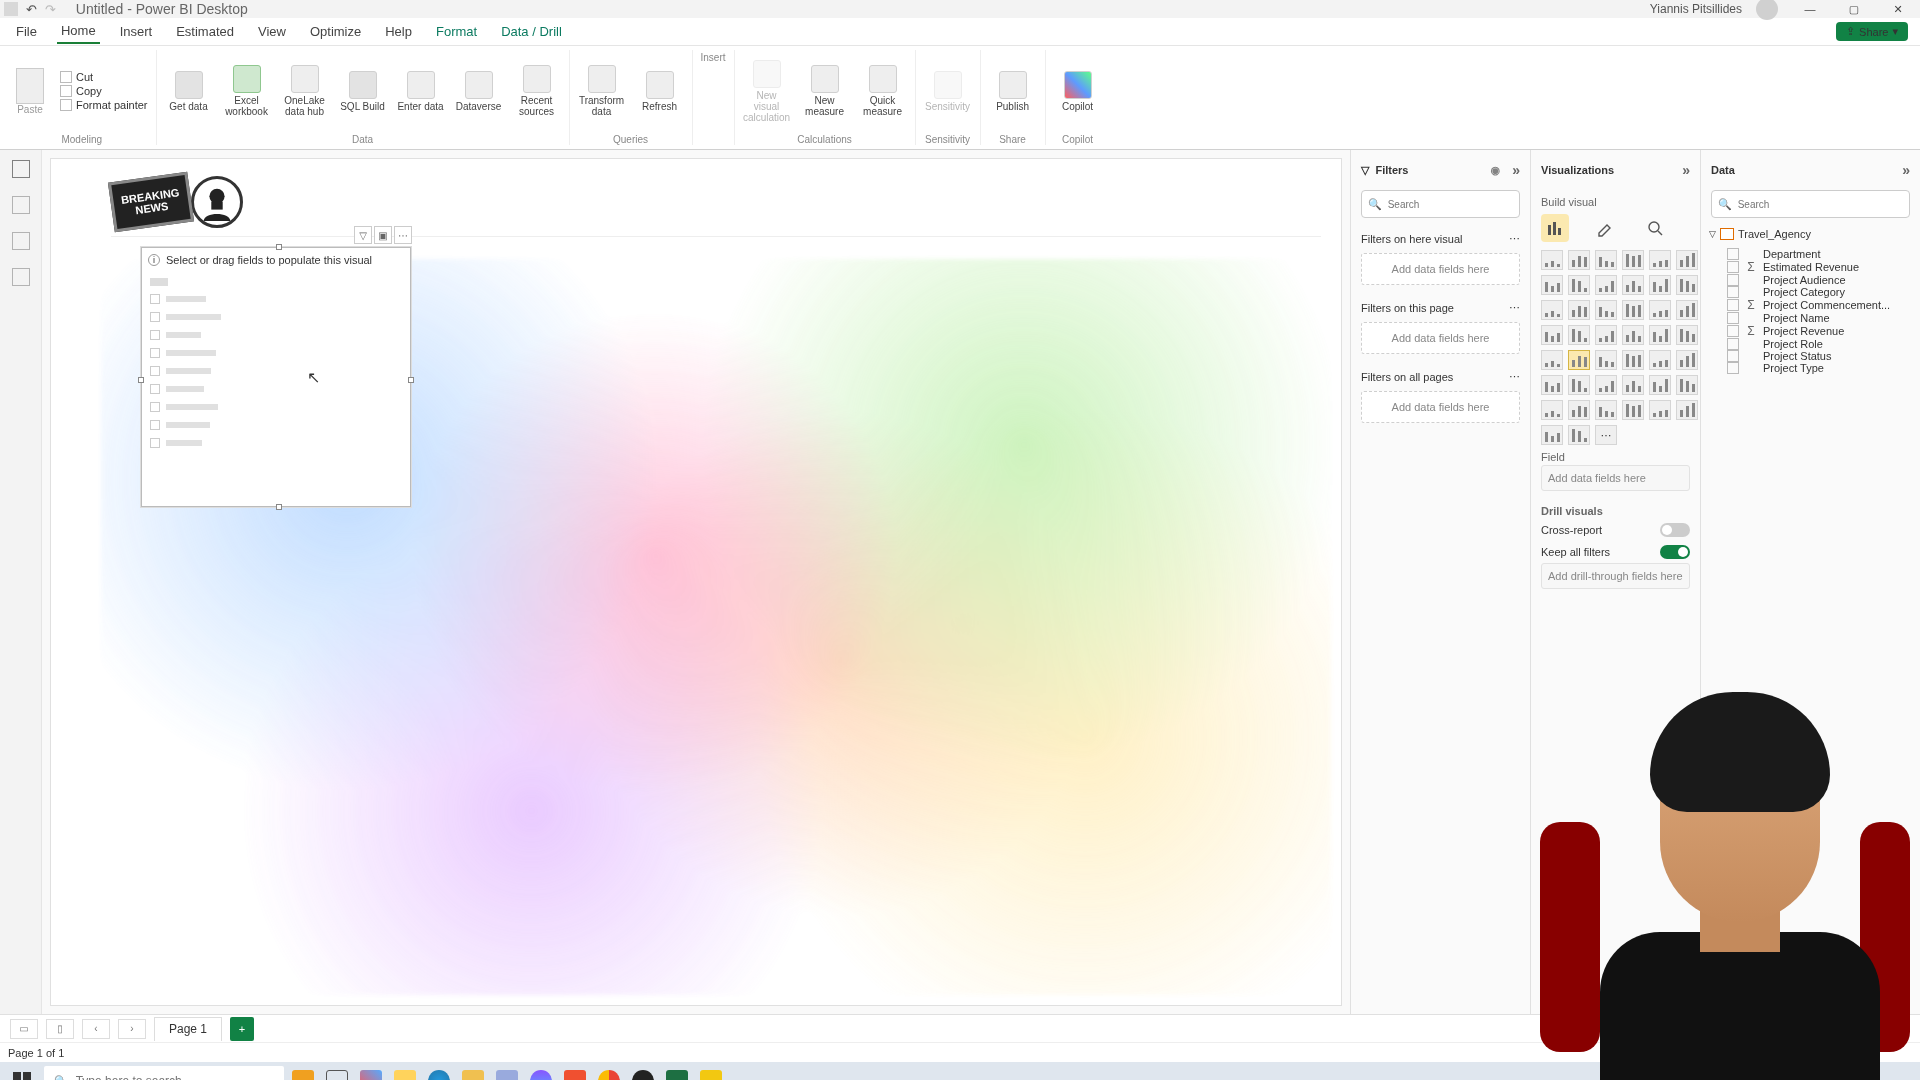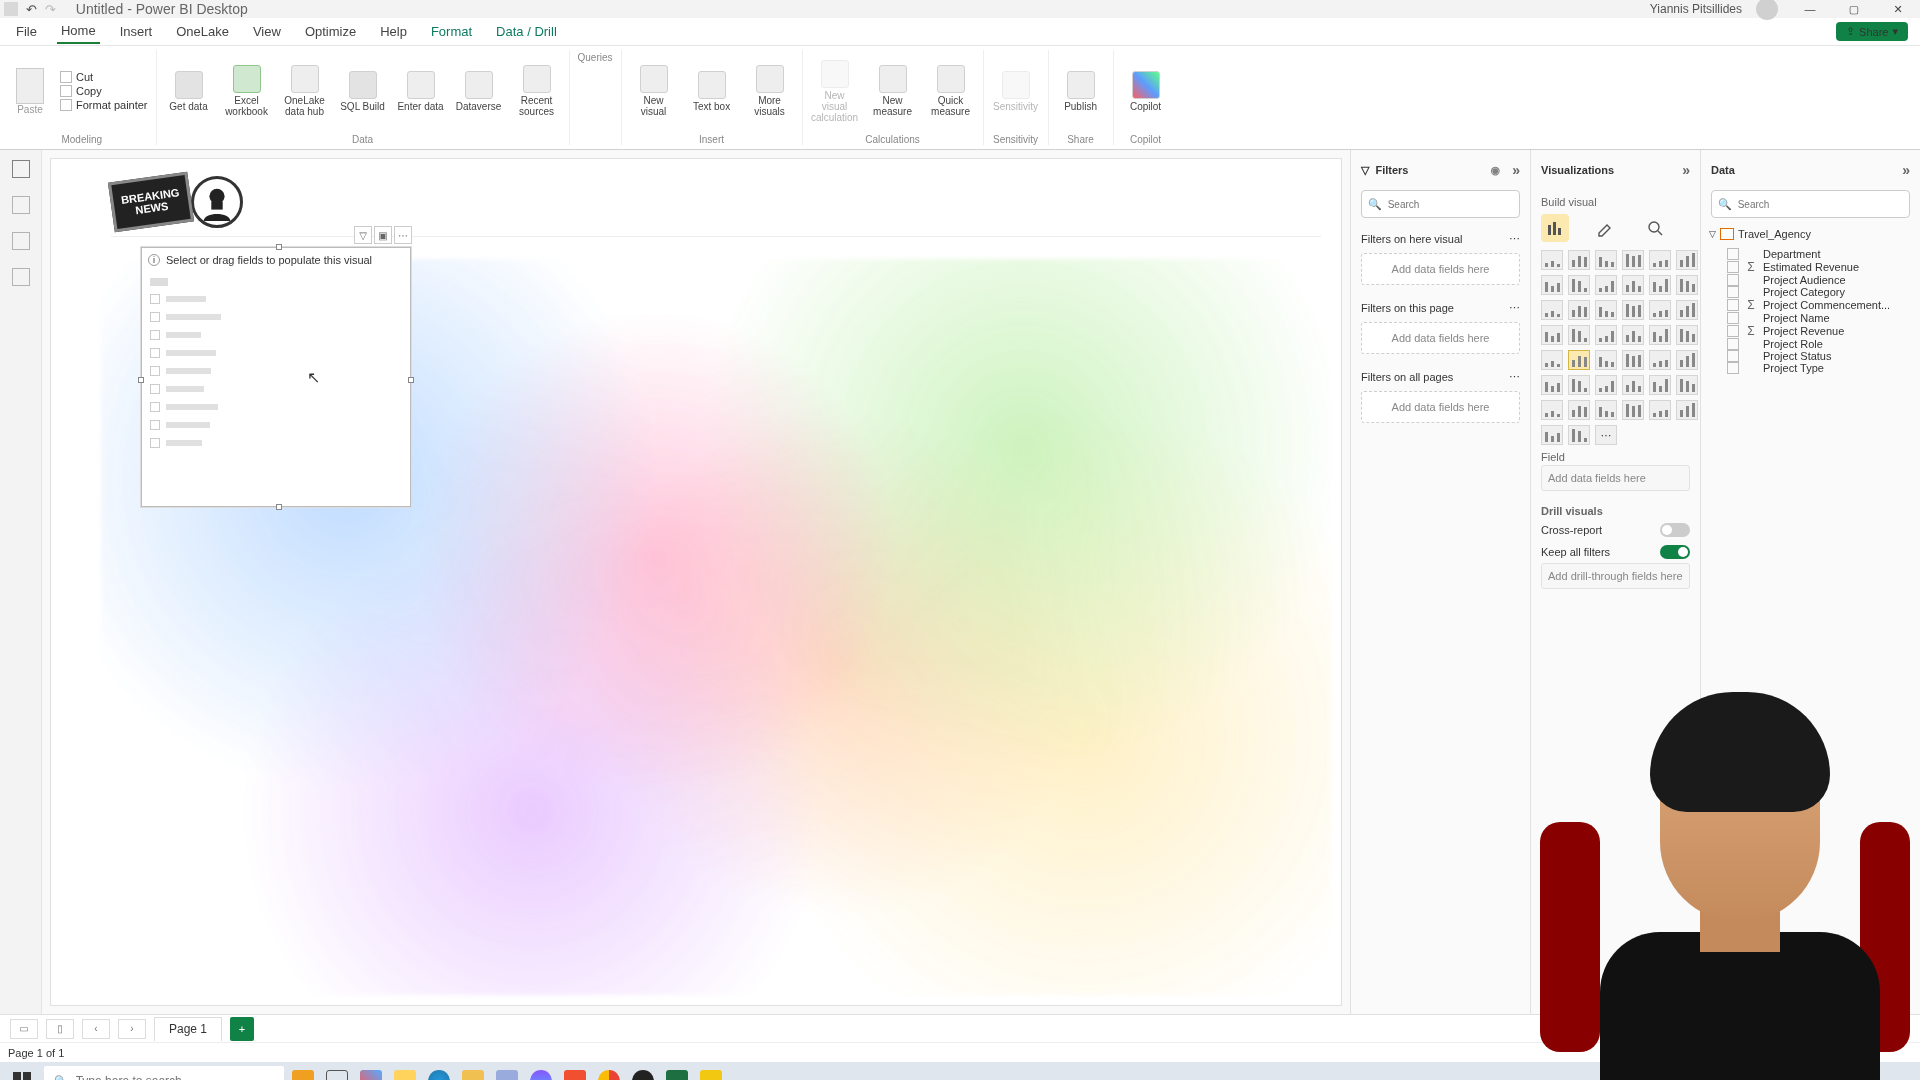--- a/index.html
+++ b/index.html
@@ -139,21 +139,21 @@
   <div class="avatar"></div>
   <div class="win-btn">—</div>
   <div class="win-btn">▢</div>
   <div class="win-btn">✕</div>
 </div>
 
 <div class="ribbon-tabs">
   <div class="tab">File</div>
   <div class="tab active">Home</div>
   <div class="tab">Insert</div>
-  <div class="tab">OneLake</div>
+  <div class="tab">Estimated</div>
   <div class="tab">View</div>
   <div class="tab">Optimize</div>
   <div class="tab">Help</div>
   <div class="tab teal">Format</div>
   <div class="tab teal">Data / Drill</div>
   <div class="share-btn">
     <span>⇪</span>
     <span>Share</span>
     <span>▾</span>
   </div>
@@ -212,38 +212,34 @@
         </div>
       <div class="rbtn">
           <div class="ricon"></div>
           <span>Recent sources</span>
         </div>
     </div>
     <div class="group-label">Data</div>
   </div>
 
   <div class="ribbon-group">
+    <div class="group-body">
+      <div class="rbtn">
+          <div class="ricon"></div>
+          <span>Transform data</span>
+        </div>
+      <div class="rbtn">
+          <div class="ricon"></div>
+          <span>Refresh</span>
+        </div>
+    </div>
     <div class="group-label">Queries</div>
   </div>
 
   <div class="ribbon-group">
-    <div class="group-body">
-      <div class="rbtn">
-          <div class="ricon"></div>
-          <span>New visual</span>
-        </div>
-      <div class="rbtn">
-          <div class="ricon"></div>
-          <span>Text box</span>
-        </div>
-      <div class="rbtn">
-          <div class="ricon"></div>
-          <span>More visuals</span>
-        </div>
-    </div>
     <div class="group-label">Insert</div>
   </div>
 
   <div class="ribbon-group">
     <div class="group-body">
       <div class="rbtn disabled">
           <div class="ricon"></div>
           <span>New visual calculation</span>
         </div>
       <div class="rbtn">

